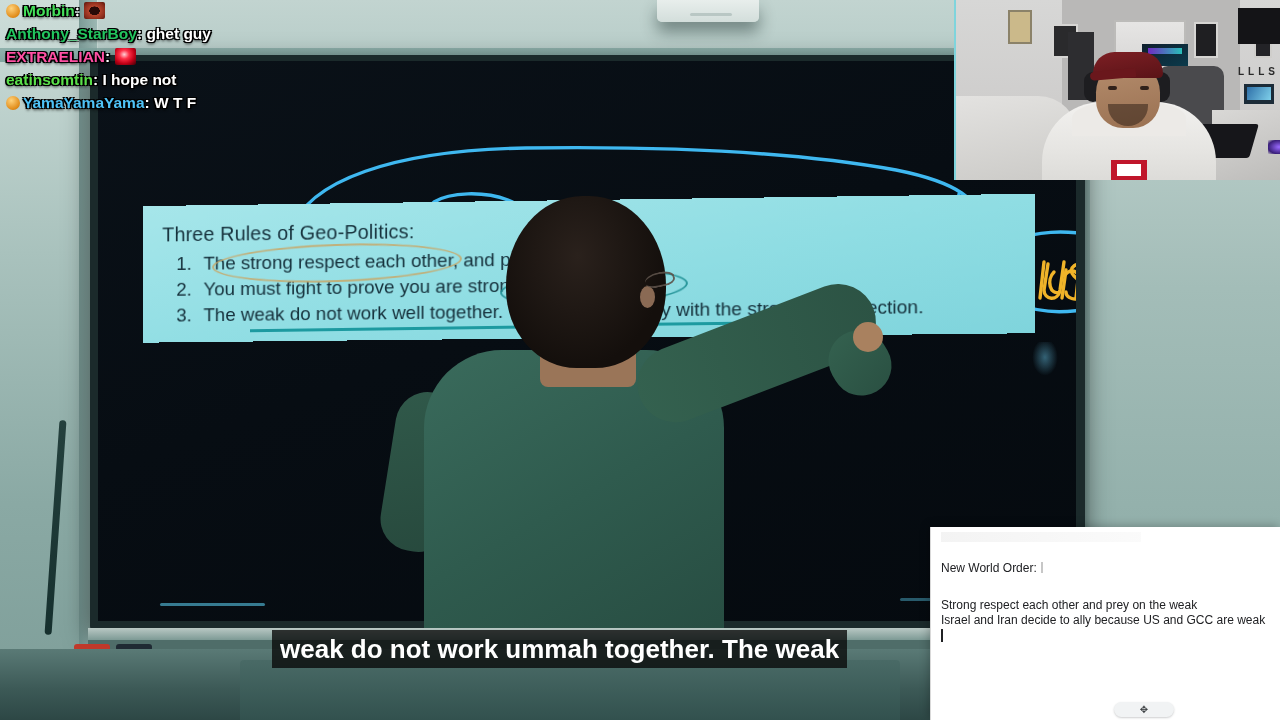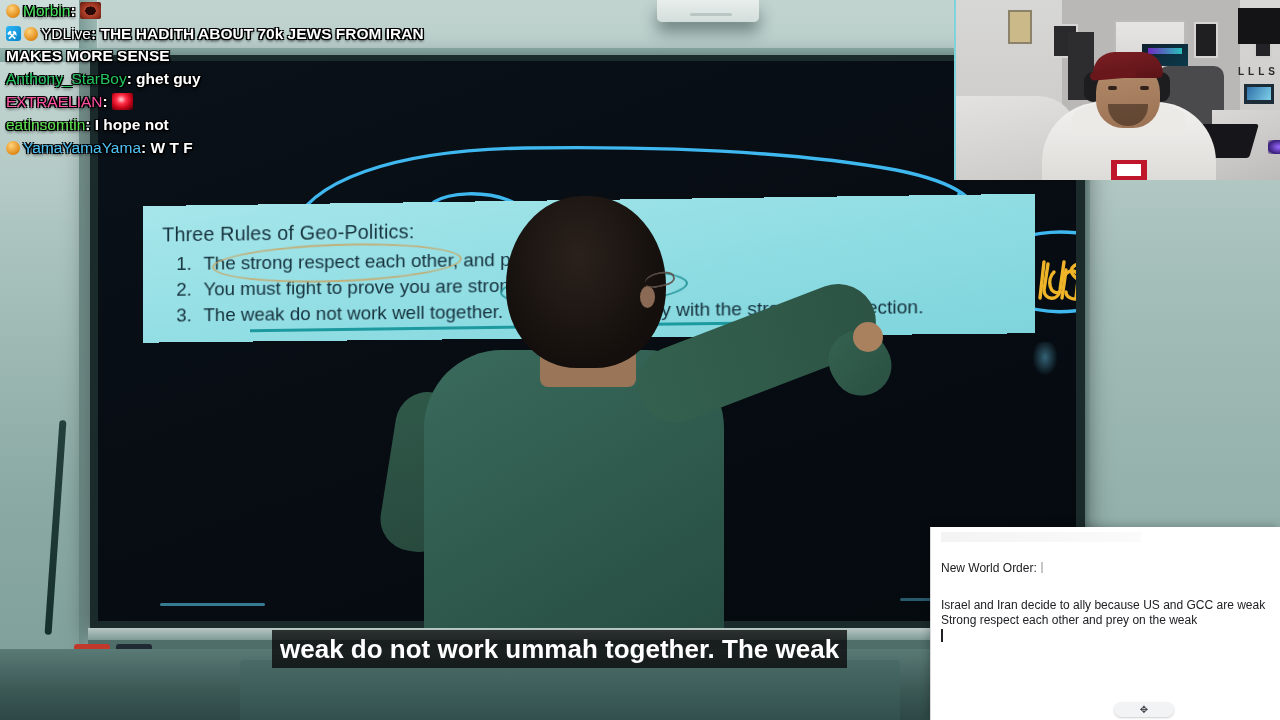--- a/index.html
+++ b/index.html
@@ -120,21 +120,21 @@
     color:#fff; }
   .chat-line { white-space:normal; margin:0; padding:0 0 1px 0; }
   .badge { display:inline-block; width:14px; height:14px; border-radius:50%;
     vertical-align:-2px; margin-right:3px; }
   .badge-sub { background:radial-gradient(circle at 38% 32%, #ffd27a, #e08a17 70%, #a35d05);
     position:relative; }
   .badge-mod { width:15px; height:15px; border-radius:3px;
     background:linear-gradient(140deg,#29b6f6,#0a84c9); position:relative; }
   .badge-mod::after { content:"\2692"; position:absolute; left:1px; top:-2px;
     font-size:11px; color:#fff; text-shadow:none; }
-  .uname { font-weight:normal; }
+  .uname { font-weight:bold; }
   .emote { display:inline-block; width:21px; height:17px; vertical-align:-3px;
     border-radius:2px; }
   .emote-morbin { background:radial-gradient(ellipse at 50% 52%, #2a0a08 0%, #2a0a08 34%, #b4442c 36%, #8d2d1c 70%, #521409 100%); }
   .emote-red { background:radial-gradient(ellipse at 44% 38%, #ffd0d6 0%, #ff2e46 30%, #c00016 62%, #3a0008 100%); }
 
   
   .cam { position:absolute; left:954px; top:0; width:326px; height:180px;
     background:#9a9a9a; overflow:hidden; border-left:2px solid #7fd4dc; }
   .cam-wall { position:absolute; inset:0;
     background:linear-gradient(180deg,#d7d7d6 0%,#cfcecd 55%,#c3c2c1 100%); }
@@ -370,23 +370,20 @@
     <div class="cable"></div>
     <div class="desk"></div>
     <div class="desk-front"></div>
   </div>
 
   <div class="chat">
     <div class="chat-line">
       <span class="badge badge-sub"></span><span class="uname" style="color:#44e05a">Morbin</span><span>: </span><span class="emote emote-morbin"></span>
     </div>
 
-    <div class="chat-line">
-      <span class="badge badge-mod"></span><span class="badge badge-sub"></span><span class="uname" style="color:#ffffff">YDLive</span><span>: </span><span>THE HADITH ABOUT 70k JEWS FROM IRAN MAKES MORE SENSE</span>
-    </div>
 
 
     <div class="chat-line">
       <span class="uname" style="color:#22c55e">Anthony_StarBoy</span><span>: </span><span>ghet guy</span>
     </div>
 
     <div class="chat-line">
       <span class="uname" style="color:#ff4fa3">EXTRAELIAN</span><span>: </span><span class="emote emote-red"></span>
     </div>
 
@@ -430,22 +427,22 @@
     <div class="cam-eye" style="left:184px;"></div>
     <div class="cam-beard"></div>
     <div class="cam-cap"></div>
     <div class="cam-brim"></div>
   </div>
 
   <div class="notes">
     <div class="notes-ghost"></div>
     <div class="notes-body">
       <div class="notes-head"><span>New World Order:</span><span class="notes-caret-inline"></span></div>
+      <div class="notes-line">Strong respect each other and prey on the weak</div>
       <div class="notes-line">Israel and Iran decide to ally because US and GCC are weak</div>
-      <div class="notes-line">Strong respect each other and prey on the weak</div>
       <div class="notes-line"><span class="caret"></span></div>
     </div>
     <div class="notes-fab">✥</div>
   </div>
 
   <div class="subs">
     <span class="sub-row"><span class="sub-line">weak do not work ummah together. The weak</span></span>
   </div>
 
 </div>

